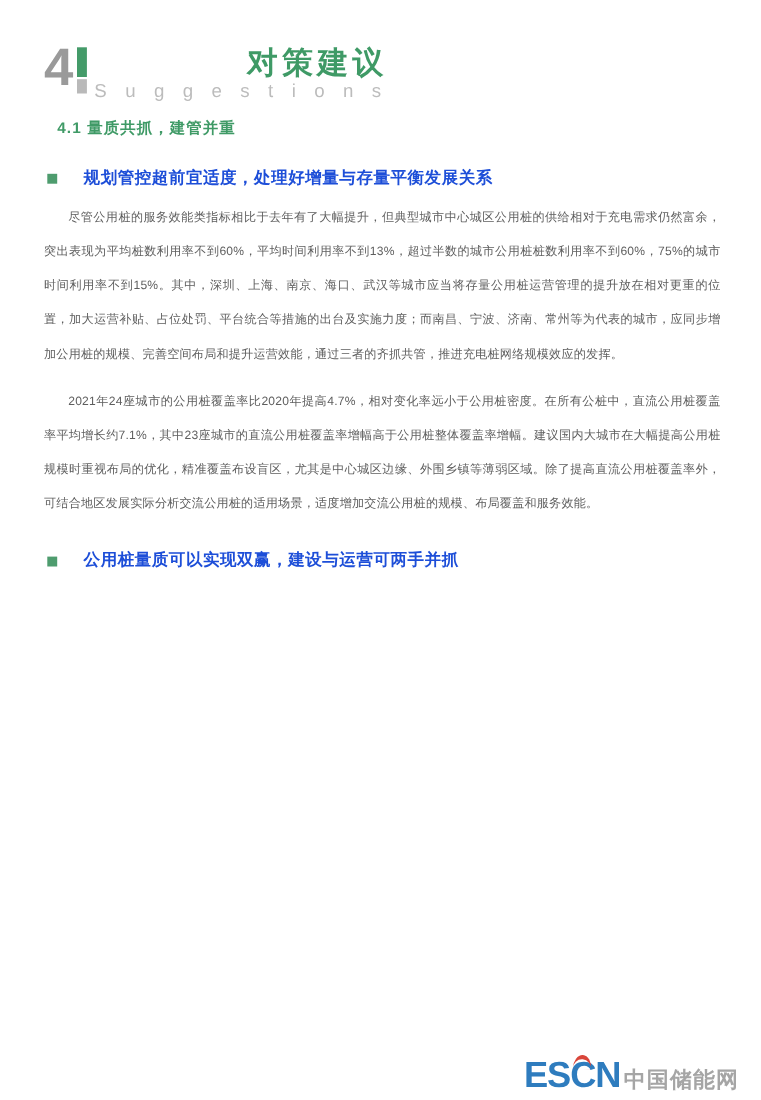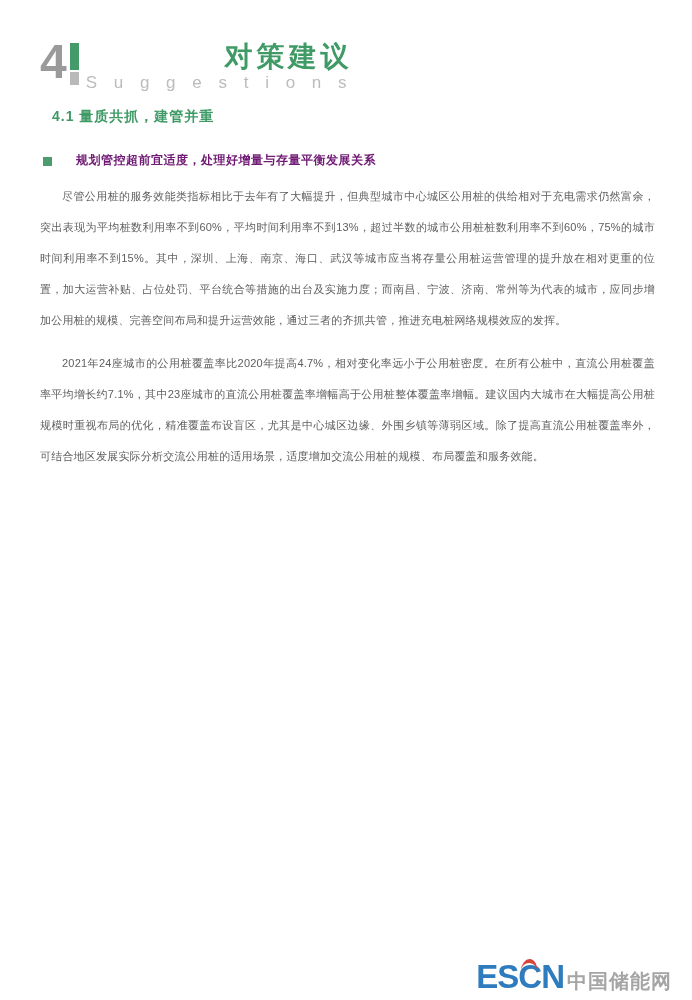--- a/index.html
+++ b/index.html
@@ -38,21 +38,21 @@
     margin:15px 0 0 12px;letter-spacing:1px;
   }
 
   
   .bullet-row{display:flex;align-items:center;margin:26px 0 0 0;}
   .bullet-square{
     width:9px;height:9px;background:#4e9c6e;
     margin:1px 24px 0 3px;flex:none;
   }
   .bullet-text{
-    font-size:12px;font-weight:bold;color:#701a75;letter-spacing:.5px;
+    font-size:15px;font-weight:bold;color:#1d4ed8;letter-spacing:.5px;
   }
 
   
   .body-para{
     font-size:11px;color:#5e5e5e;
     line-height:31px;text-align:justify;text-indent:2em;
     margin:12px 0 0 0;letter-spacing:.2px;
   }
 
   
@@ -98,20 +98,24 @@
 
   <div class="bullet-row">
     <span class="bullet-square"></span>
     <span class="bullet-text">规划管控超前宜适度，处理好增量与存量平衡发展关系</span>
   </div>
 
   <p class="body-para">尽管公用桩的服务效能类指标相比于去年有了大幅提升，但典型城市中心城区公用桩的供给相对于充电需求仍然富余，突出表现为平均桩数利用率不到60%，平均时间利用率不到13%，超过半数的城市公用桩桩数利用率不到60%，75%的城市时间利用率不到15%。其中，深圳、上海、南京、海口、武汉等城市应当将存量公用桩运营管理的提升放在相对更重的位置，加大运营补贴、占位处罚、平台统合等措施的出台及实施力度；而南昌、宁波、济南、常州等为代表的城市，应同步增加公用桩的规模、完善空间布局和提升运营效能，通过三者的齐抓共管，推进充电桩网络规模效应的发挥。</p>
 
   <p class="body-para">2021年24座城市的公用桩覆盖率比2020年提高4.7%，相对变化率远小于公用桩密度。在所有公桩中，直流公用桩覆盖率平均增长约7.1%，其中23座城市的直流公用桩覆盖率增幅高于公用桩整体覆盖率增幅。建议国内大城市在大幅提高公用桩规模时重视布局的优化，精准覆盖布设盲区，尤其是中心城区边缘、外围乡镇等薄弱区域。除了提高直流公用桩覆盖率外，可结合地区发展实际分析交流公用桩的适用场景，适度增加交流公用桩的规模、布局覆盖和服务效能。</p>
 
+  <div class="bullet-row">
+    <span class="bullet-square"></span>
+    <span class="bullet-text">公用桩量质可以实现双赢，建设与运营可两手并抓</span>
+  </div>
 
 
   <footer class="page-footer">
     <span class="logo-en">
       <span>ESCN</span>
       <span class="logo-accent"></span>
     </span>
     <span class="logo-cn">中国储能网</span>
   </footer>
 

